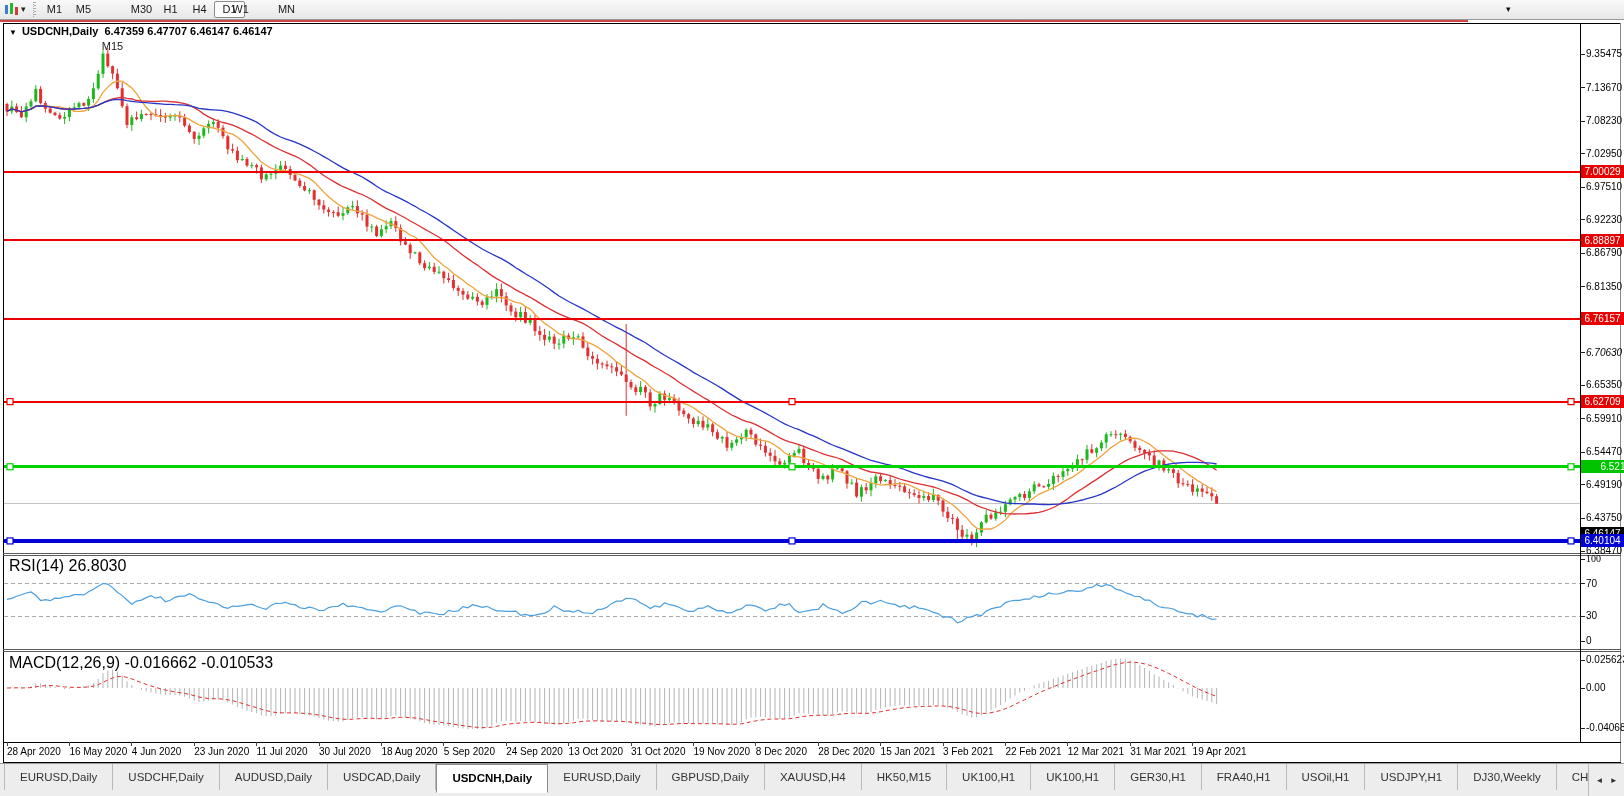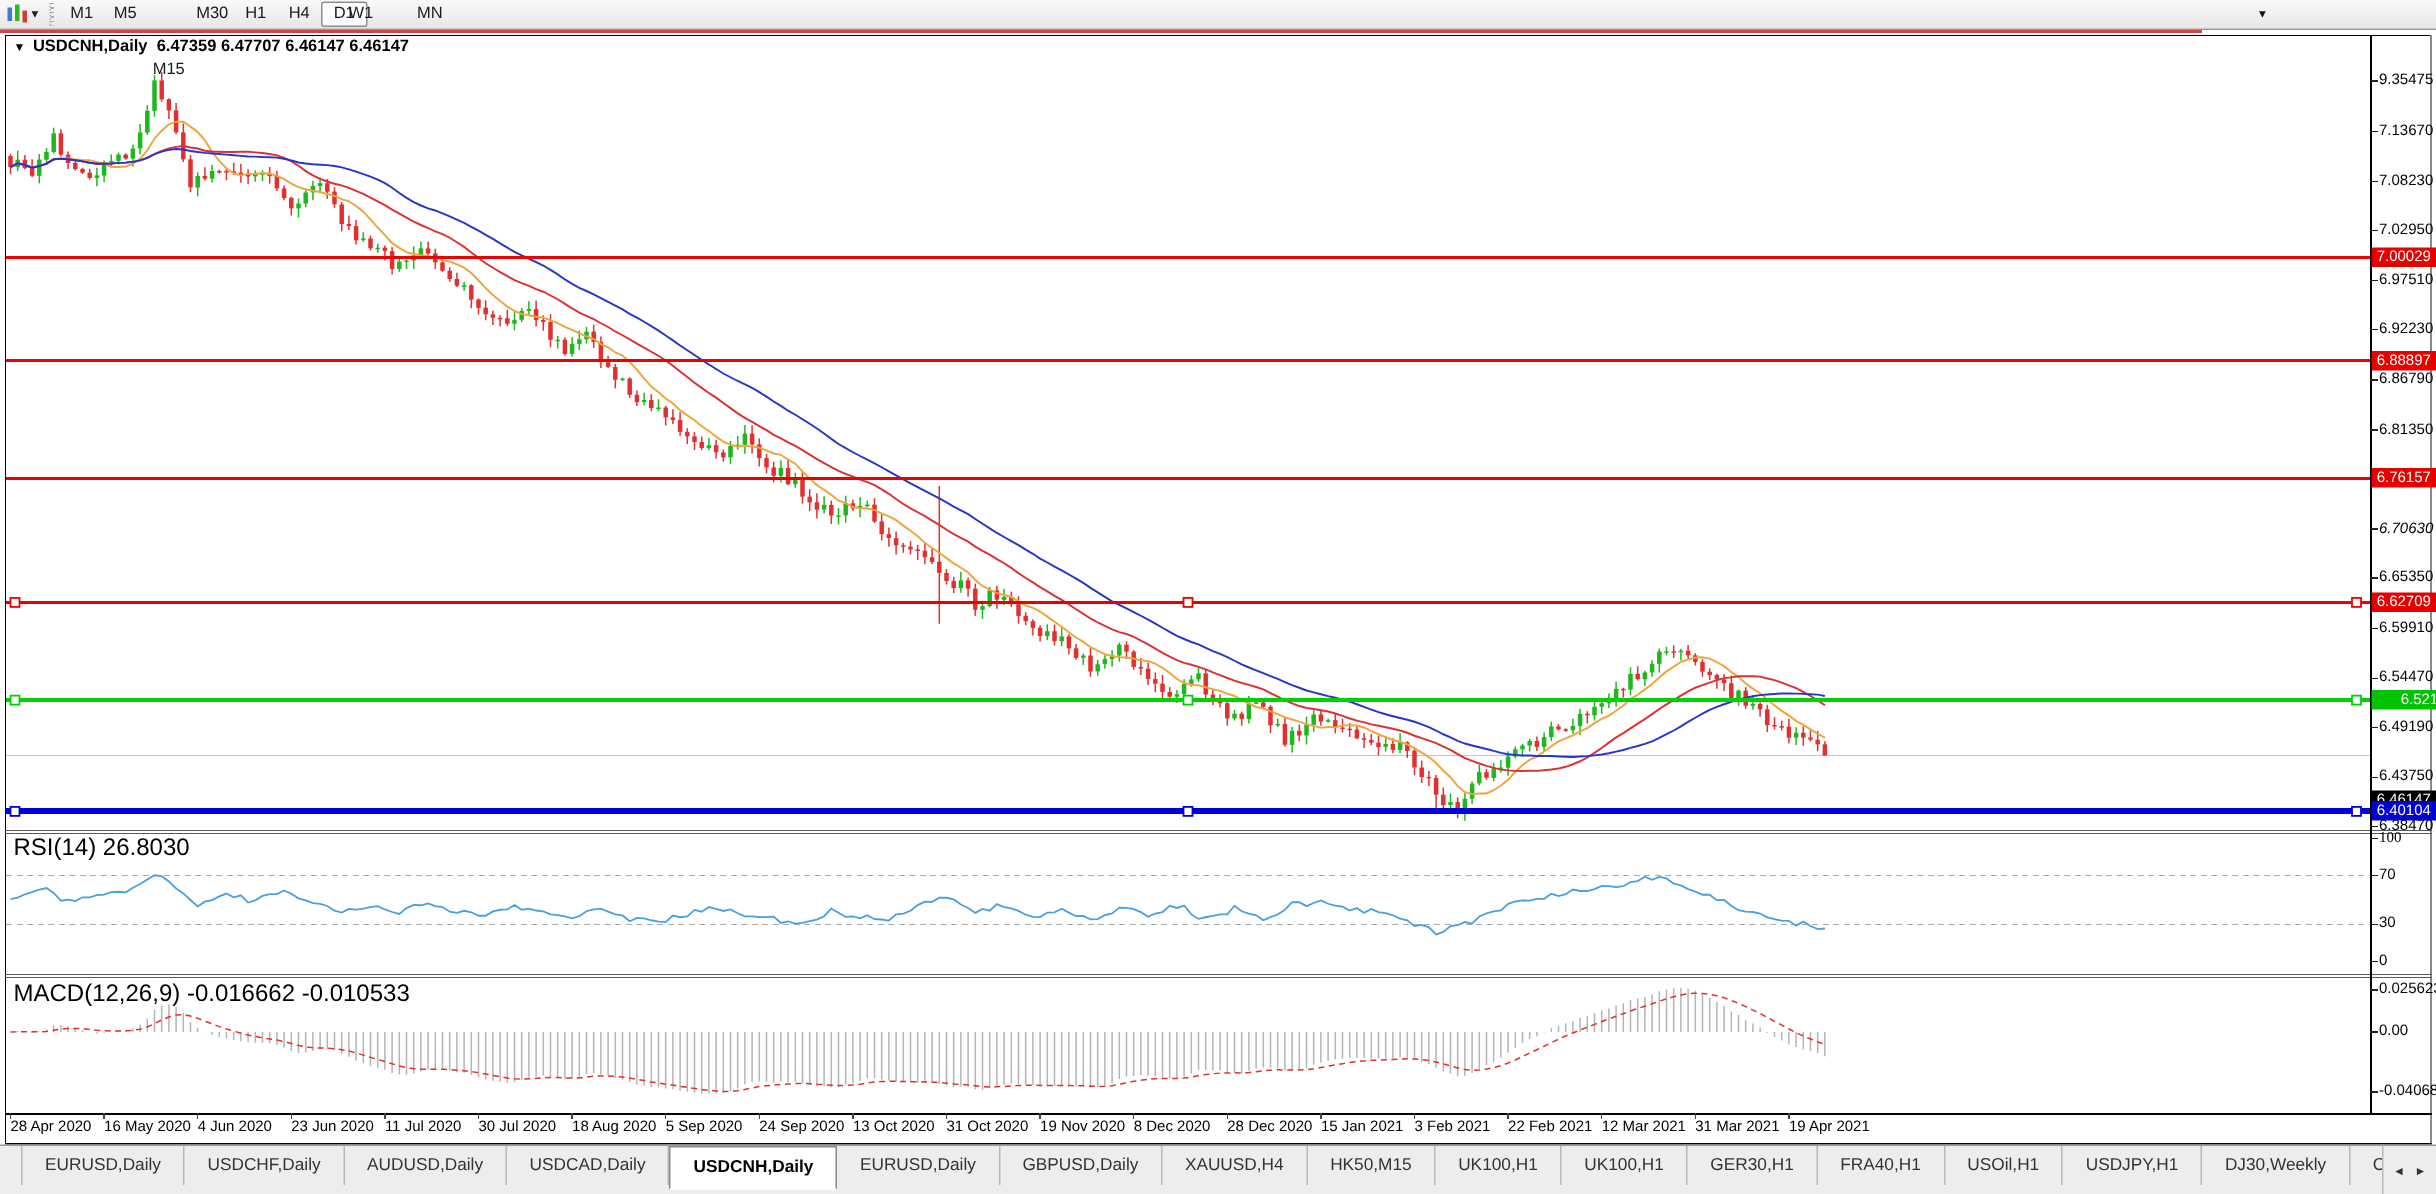--- a/index.html
+++ b/index.html
@@ -40,21 +40,21 @@
   .price-badge{
     position:absolute;left:1581px;width:43px;height:13px;line-height:13px;
     font-size:10px;color:#fff;text-align:center;z-index:12;white-space:nowrap;
   }
   .date-label{position:absolute;top:746px;font-size:10px;color:#000;z-index:10;white-space:nowrap;}
   
   .tabbar{
     position:absolute;left:0;top:763px;width:1588px;height:33px;
     background:#ededed;border-top:1px solid #9a9a9a;
     display:flex;align-items:flex-start;overflow:hidden;
-    padding-left:14px;z-index:30;box-sizing:border-box;
+    padding-left:4px;z-index:30;box-sizing:border-box;
   }
   .tab{
     flex:0 0 auto;padding:0 15px;height:26px;line-height:26px;
     font-size:11.5px;color:#333;border-right:1px solid #b9b9b9;white-space:nowrap;
   }
   .tab:first-child{border-left:1px solid #b9b9b9;}
   .tab.active{
     background:#ffffff;color:#000;font-weight:bold;
     border:1px solid #8a8a8a;border-bottom:1px solid #fff;height:27px;
   }

